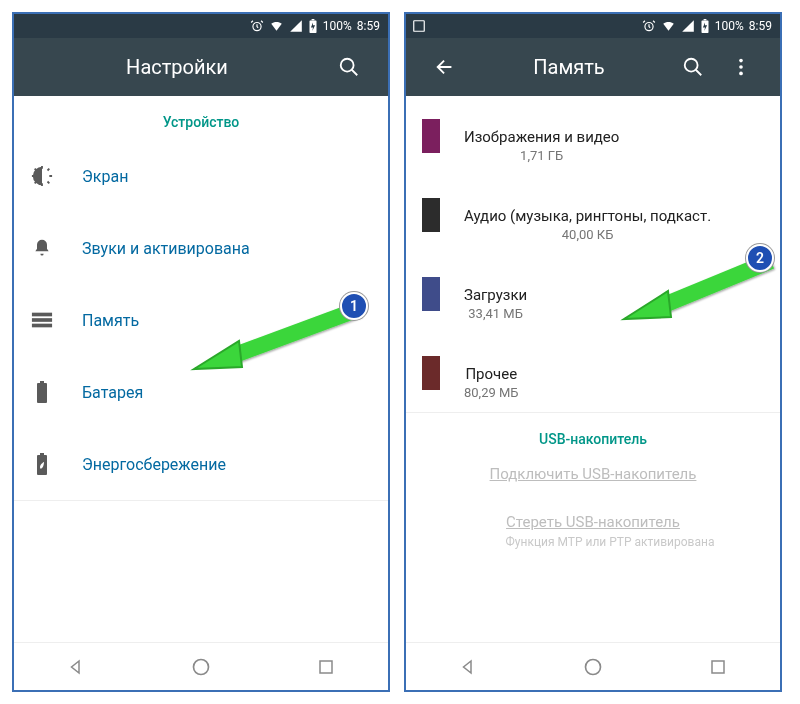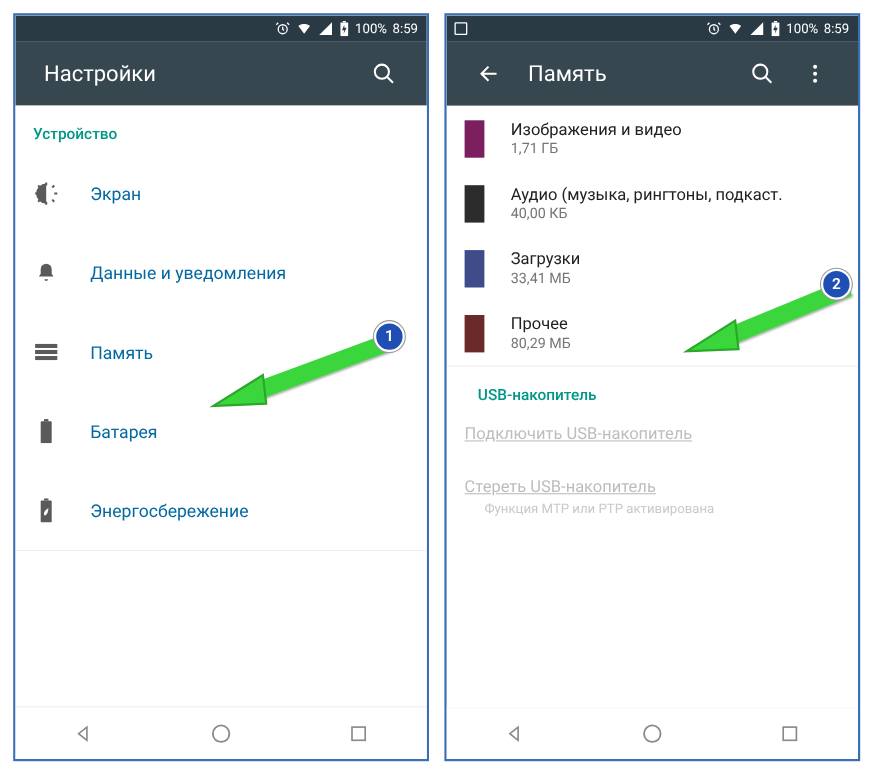--- a/index.html
+++ b/index.html
@@ -7,20 +7,21 @@
 .container { display: flex; gap: 14px; padding: 12px; }
 .phone {
   width: 378px;
   height: 680px;
   border: 2px solid #3b6fb5;
   background: #fff;
   position: relative;
   overflow: hidden;
   display: flex;
   flex-direction: column;
+  text-align: center;
 }
 .status-bar {
   background: #2a3a45;
   height: 24px;
   display: flex;
   align-items: center;
   justify-content: flex-end;
   padding: 0 8px 0 6px;
   color: #fff;
   font-size: 12px;
@@ -54,21 +55,21 @@
 }
 .setting-row .ic { width: 24px; height: 24px; display:flex; align-items:center; justify-content:center; color:#5a5a5a;}
 .setting-row .lbl { font-size: 16px; color: #0369a1; }
 .storage-row {
   display: flex;
   align-items: center;
   padding: 12px 16px;
   gap: 24px;
 }
 .swatch { width: 18px; height: 34px; }
-.storage-txt .t1 { font-size: 15px; color:#212121; white-space:nowrap; overflow:hidden; text-overflow:ellipsis; max-width:280px;}
+.storage-txt .t1 { font-size: 15px; color:#212121; white-space:nowrap; overflow:hidden; text-overflow:ellipsis; max-width:280px;margin-top:20px;}
 .storage-txt .t2 { font-size: 13px; color:#757575; margin-top:2px;}
 .sep { border:none; border-top:1px solid #eee; margin:0; }
 .section-sub { color:#009688; font-size:14px; font-weight:500; padding:18px 28px 6px;}
 .disabled-line { color:#bdbdbd; font-size:15px; padding:12px 16px;text-decoration:underline; }
 .disabled-sub { color:#c9c9c9; font-size:12px; padding-left:34px; margin-top:-8px;}
 .navbar {
   height: 48px;
   background:#fff;
   border-top:1px solid #eee;
   display:flex;
@@ -143,21 +144,21 @@
             </svg>
           </span>
         <span class="lbl">Экран</span>
       </div>
       <div class="setting-row">
         <span class="ic">
             <svg width="20" height="22" viewBox="0 0 24 24" fill="#5a5a5a">
               <path d="M12 2a6 6 0 00-6 6v5l-2 3h16l-2-3V8a6 6 0 00-6-6zM10 19a2 2 0 004 0"></path>
             </svg>
           </span>
-        <span class="lbl">Данные и уведомления</span>
+        <span class="lbl">Звуки и активирована</span>
       </div>
       <div class="setting-row">
         <span class="ic">
             <svg width="22" height="18" viewBox="0 0 24 18" fill="#5a5a5a">
               <rect x="1" y="1" width="22" height="4"></rect>
               <rect x="1" y="7" width="22" height="4"></rect>
               <rect x="1" y="13" width="22" height="4"></rect>
             </svg>
           </span>
         <span class="lbl">Память</span>

